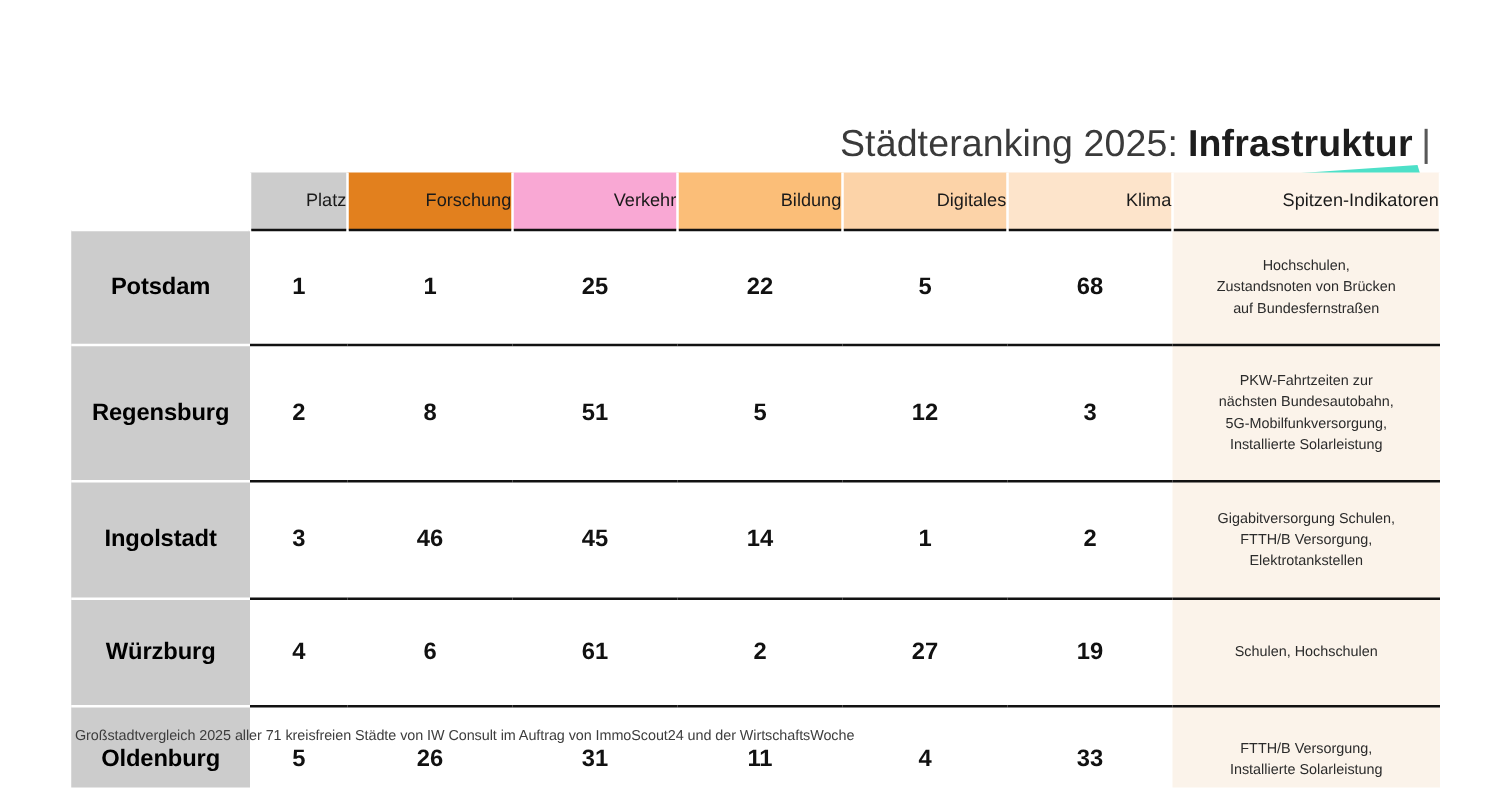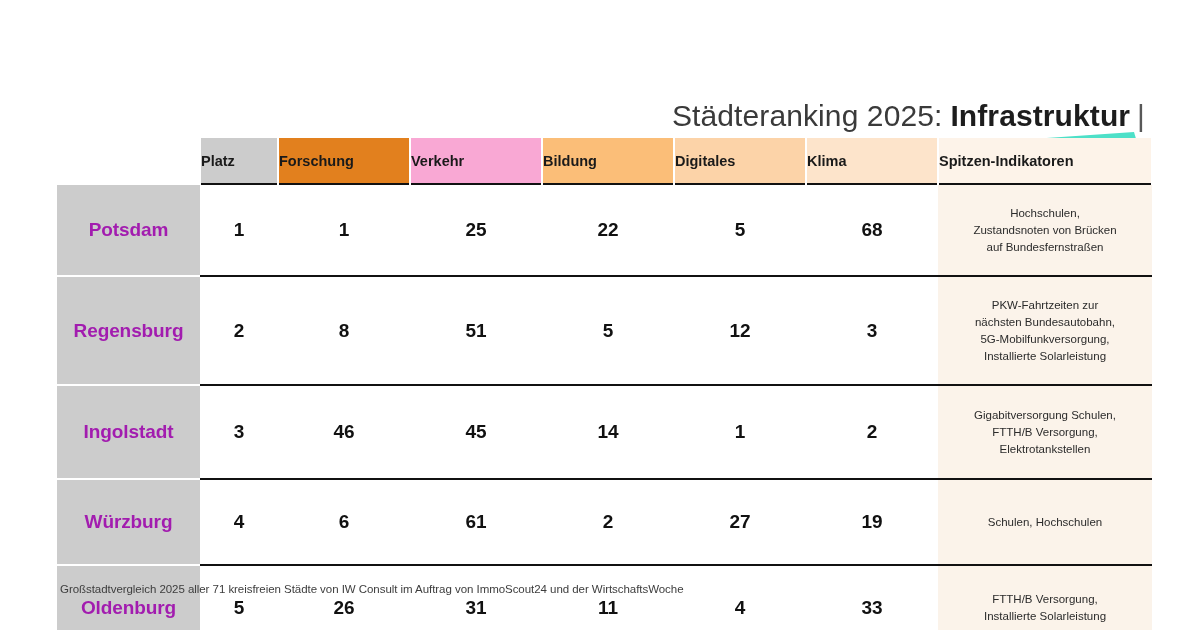--- a/index.html
+++ b/index.html
@@ -99,44 +99,44 @@
     width: 1091px;
   }
   table.rank col.c-city   { width: 143px; }
   table.rank col.c-platz  { width: 78px; }
   table.rank col.c-metric { width: 132px; }
   table.rank col.c-ind    { width: 214px; }
 
   thead th {
     height: 45px;
     font-size: 14.5px;
-    font-weight: 700;
+    font-weight: 400;
     color: #1a1a1a;
-    text-align: left;
+    text-align: right;
     vertical-align: middle;
     padding: 0;
     border: 0;
   }
   thead th.h-blank { background: transparent; }
   thead th.h-cell  { border-left: 2px solid #ffffff; border-right: 2px solid #ffffff; }
 
   tbody td {
     border-top: 2px solid #111111;
     padding: 0;
     vertical-align: middle;
     text-align: center;
     background: #ffffff;
   }
   tbody tr:last-child td { border-bottom: 2px solid #111111; }
 
   td.city {
     background: #cccccc;
     font-size: 19px;
     font-weight: 700;
-    color: #a21caf;
+    color: #000000;
     border-top: 2px solid #ffffff;
     border-bottom: 2px solid #ffffff;
     letter-spacing: -0.1px;
   }
   tbody tr:last-child td.city { border-bottom: 2px solid #ffffff; }
 
   td.num {
     font-size: 19px;
     font-weight: 700;
     color: #111111;

